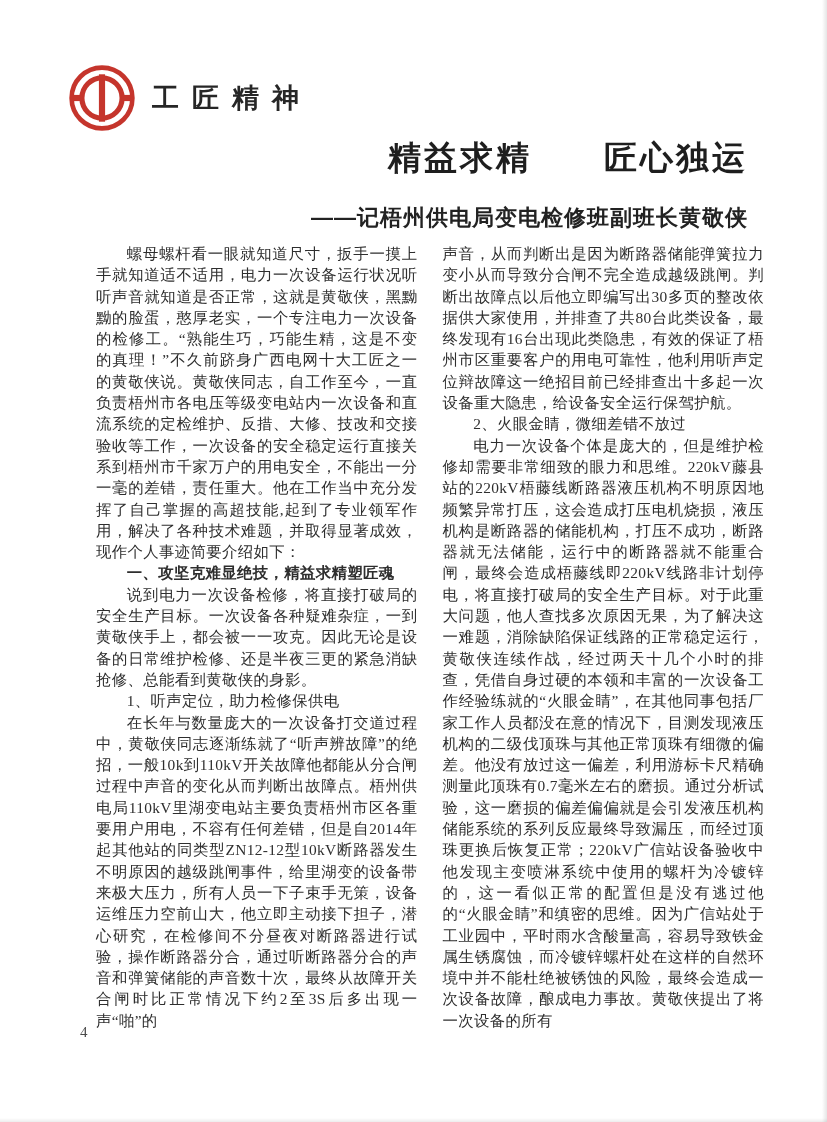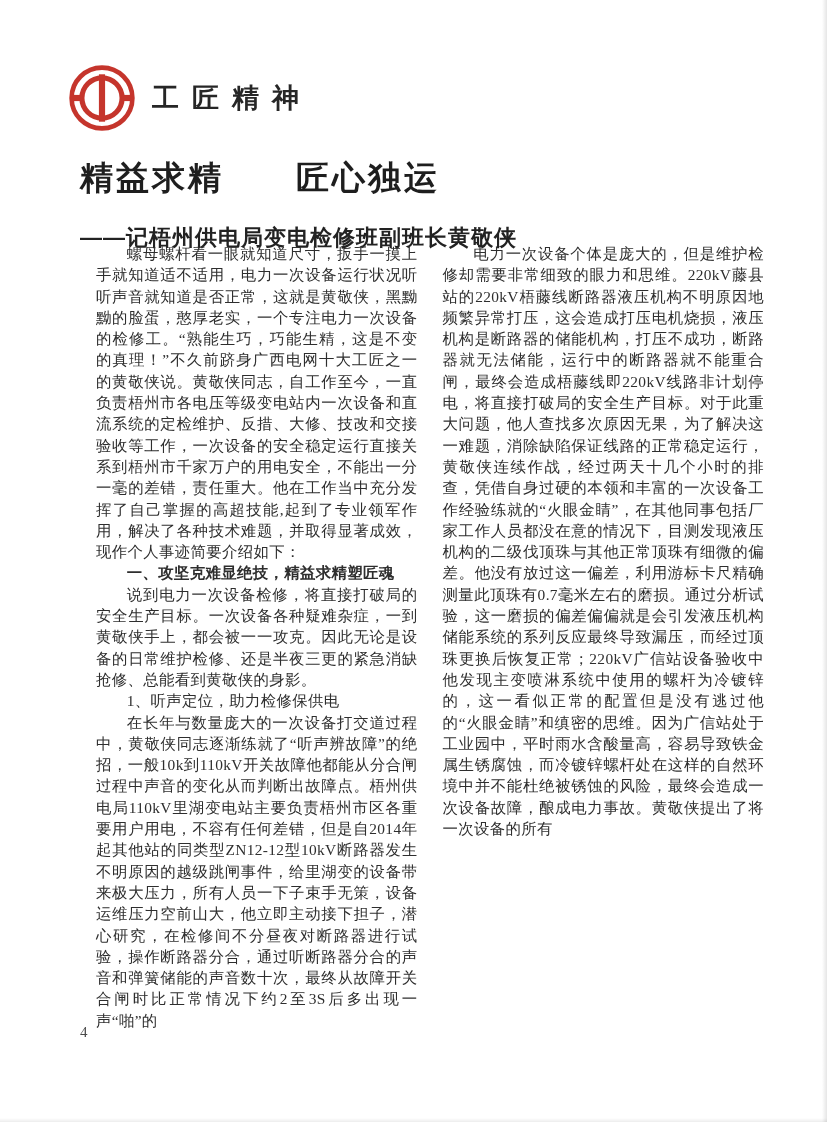--- a/index.html
+++ b/index.html
@@ -37,22 +37,22 @@
     font-weight: 700;
     font-size: 27px;
     letter-spacing: 13px;
     color: #262626;
     white-space: nowrap;
     text-align: right;
   }
 
   
   .title-wrap {
-    position: absolute; top: 156px; left: 80px; width: 668px;
-    text-align: left;
+    position: absolute; top: 136px; left: 80px; width: 668px;
+    text-align: right;
   }
   .doc-title {
     font-family: "Liberation Serif", "DejaVu Serif", serif;
     font-weight: 900;
     font-size: 33px;
     letter-spacing: 3px;
     color: #1e1e1e;
     white-space: pre;
   }
   .doc-subtitle {
@@ -118,20 +118,22 @@
 
   <div class="columns">
     <div class="col">
       <p class="para">螺母螺杆看一眼就知道尺寸，扳手一摸上手就知道适不适用，电力一次设备运行状况听听声音就知道是否正常，这就是黄敬侠，黑黝黝的脸蛋，憨厚老实，一个专注电力一次设备的检修工。“熟能生巧，巧能生精，这是不变的真理！”不久前跻身广西电网十大工匠之一的黄敬侠说。黄敬侠同志，自工作至今，一直负责梧州市各电压等级变电站内一次设备和直流系统的定检维护、反措、大修、技改和交接验收等工作，一次设备的安全稳定运行直接关系到梧州市千家万户的用电安全，不能出一分一毫的差错，责任重大。他在工作当中充分发挥了自己掌握的高超技能,起到了专业领军作用，解决了各种技术难题，并取得显著成效，现作个人事迹简要介绍如下：</p>
       <p class="sec-heading">一、攻坚克难显绝技，精益求精塑匠魂</p>
       <p class="para">说到电力一次设备检修，将直接打破局的安全生产目标。一次设备各种疑难杂症，一到黄敬侠手上，都会被一一攻克。因此无论是设备的日常维护检修、还是半夜三更的紧急消缺抢修、总能看到黄敬侠的身影。</p>
       <p class="sub-heading">1、听声定位，助力检修保供电</p>
       <p class="para">在长年与数量庞大的一次设备打交道过程中，黄敬侠同志逐渐练就了“听声辨故障”的绝招，一般10k到110kV开关故障他都能从分合闸过程中声音的变化从而判断出故障点。梧州供电局110kV里湖变电站主要负责梧州市区各重要用户用电，不容有任何差错，但是自2014年起其他站的同类型ZN12-12型10kV断路器发生不明原因的越级跳闸事件，给里湖变的设备带来极大压力，所有人员一下子束手无策，设备运维压力空前山大，他立即主动接下担子，潜心研究，在检修间不分昼夜对断路器进行试验，操作断路器分合，通过听断路器分合的声音和弹簧储能的声音数十次，最终从故障开关合闸时比正常情况下约2至3S后多出现一声“啪”的</p>
     </div>
     <div class="col">
+      <p class="para-cont">声音，从而判断出是因为断路器储能弹簧拉力变小从而导致分合闸不完全造成越级跳闸。判断出故障点以后他立即编写出30多页的整改依据供大家使用，并排查了共80台此类设备，最终发现有16台出现此类隐患，有效的保证了梧州市区重要客户的用电可靠性，他利用听声定位辩故障这一绝招目前已经排查出十多起一次设备重大隐患，给设备安全运行保驾护航。</p>
+      <p class="sub-heading">2、火眼金睛，微细差错不放过</p>
       <p class="para">电力一次设备个体是庞大的，但是维护检修却需要非常细致的眼力和思维。220kV藤县站的220kV梧藤线断路器液压机构不明原因地频繁异常打压，这会造成打压电机烧损，液压机构是断路器的储能机构，打压不成功，断路器就无法储能，运行中的断路器就不能重合闸，最终会造成梧藤线即220kV线路非计划停电，将直接打破局的安全生产目标。对于此重大问题，他人查找多次原因无果，为了解决这一难题，消除缺陷保证线路的正常稳定运行，黄敬侠连续作战，经过两天十几个小时的排查，凭借自身过硬的本领和丰富的一次设备工作经验练就的“火眼金睛”，在其他同事包括厂家工作人员都没在意的情况下，目测发现液压机构的二级伐顶珠与其他正常顶珠有细微的偏差。他没有放过这一偏差，利用游标卡尺精确测量此顶珠有0.7毫米左右的磨损。通过分析试验，这一磨损的偏差偏偏就是会引发液压机构储能系统的系列反应最终导致漏压，而经过顶珠更换后恢复正常；220kV广信站设备验收中他发现主变喷淋系统中使用的螺杆为冷镀锌的，这一看似正常的配置但是没有逃过他的“火眼金睛”和缜密的思维。因为广信站处于工业园中，平时雨水含酸量高，容易导致铁金属生锈腐蚀，而冷镀锌螺杆处在这样的自然环境中并不能杜绝被锈蚀的风险，最终会造成一次设备故障，酿成电力事故。黄敬侠提出了将一次设备的所有</p>
     </div>
   </div>
 
   <div class="page-number">4</div>
 
   <div class="edge-right"></div>
   <div class="edge-bottom"></div>
 </div>
 

